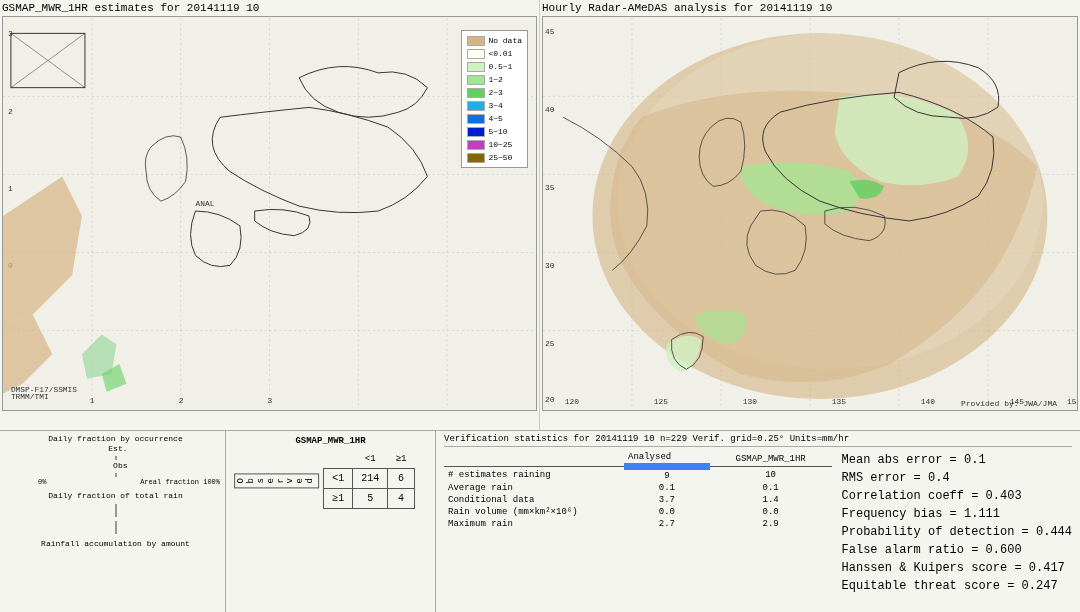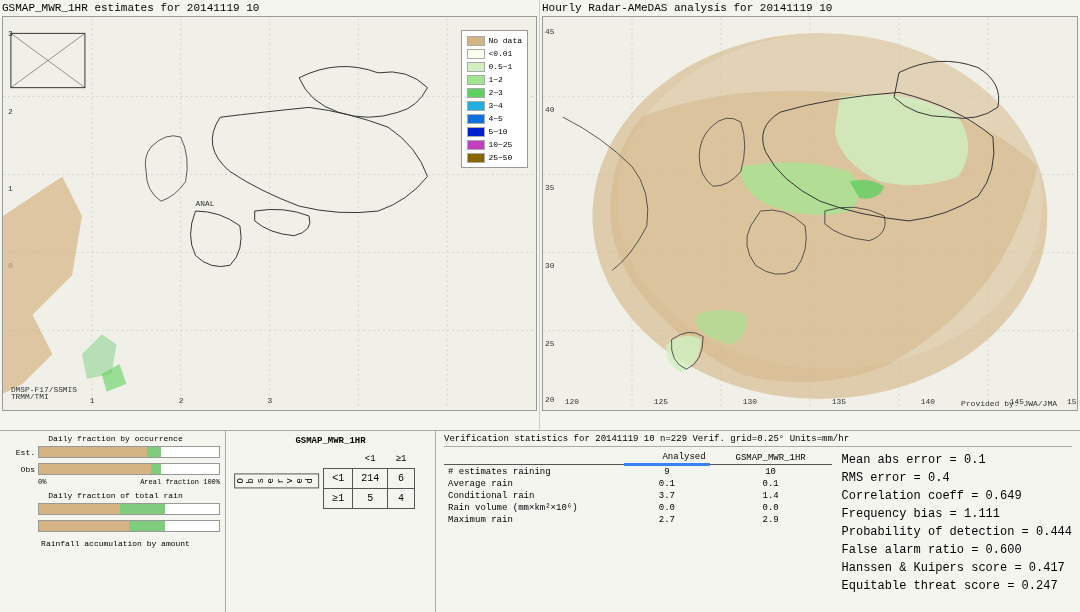--- a/index.html
+++ b/index.html
@@ -121,20 +121,21 @@
     .bar-chart {
       margin-bottom: 5px;
     }
 
     .bar-row {
       display: flex;
       align-items: center;
       height: 16px;
       gap: 3px;
       margin-bottom: 1px;
+      flex-direction: column;
     }
 
     .bar-label {
       width: 24px;
       font-size: 8px;
       text-align: right;
     }
 
     .bar-track {
       flex: 1;
@@ -511,58 +512,58 @@
 
     <div class="bottom-right">
       <div class="stats-title">Verification statistics for 20141119 10  n=229  Verif. grid=0.25°  Units=mm/hr</div>
       <div style="display:flex; gap:10px;">
 
         <div style="flex:1;">
           <table class="stats-table">
             <thead>
               <tr>
                 <td style="width:180px; border-bottom:1px solid #555;"></td>
-                <td style="text-align:right; border-bottom:3px solid #3b82f6; min-width:55px;">Analysed</td>
+                <td style="text-align:left; border-bottom:7px solid #3b82f6; min-width:55px;">Analysed</td>
                 <td style="text-align:center; border-bottom:1px solid #555; min-width:70px;">GSMAP_MWR_1HR</td>
               </tr>
             </thead>
             <tbody>
               <tr>
                 <td># estimates raining</td>
                 <td style="text-align:center;">9</td>
                 <td style="text-align:center;">10</td>
               </tr>
               <tr>
                 <td>Average rain</td>
                 <td style="text-align:center;">0.1</td>
                 <td style="text-align:center;">0.1</td>
               </tr>
               <tr>
-                <td>Conditional rain</td>
+                <td>Conditional data</td>
                 <td style="text-align:center;">3.7</td>
                 <td style="text-align:center;">1.4</td>
               </tr>
               <tr>
                 <td>Rain volume (mm×km²×10⁶)</td>
                 <td style="text-align:center;">0.0</td>
                 <td style="text-align:center;">0.0</td>
               </tr>
               <tr>
                 <td>Maximum rain</td>
                 <td style="text-align:center;">2.7</td>
                 <td style="text-align:center;">2.9</td>
               </tr>
             </tbody>
           </table>
         </div>
 
         <div style="min-width:200px; font-size:12px; line-height:1.5; font-family:'Courier New',Courier,monospace;">
           <div>Mean abs error = 0.1</div>
           <div>RMS error = 0.4</div>
-          <div>Correlation coeff = 0.649</div>
+          <div>Correlation coeff = 0.403</div>
           <div>Frequency bias = 1.111</div>
           <div>Probability of detection = 0.444</div>
           <div>False alarm ratio = 0.600</div>
           <div>Hanssen &amp; Kuipers score = 0.417</div>
           <div>Equitable threat score = 0.247</div>
         </div>
       </div>
     </div>
 
   </div>

